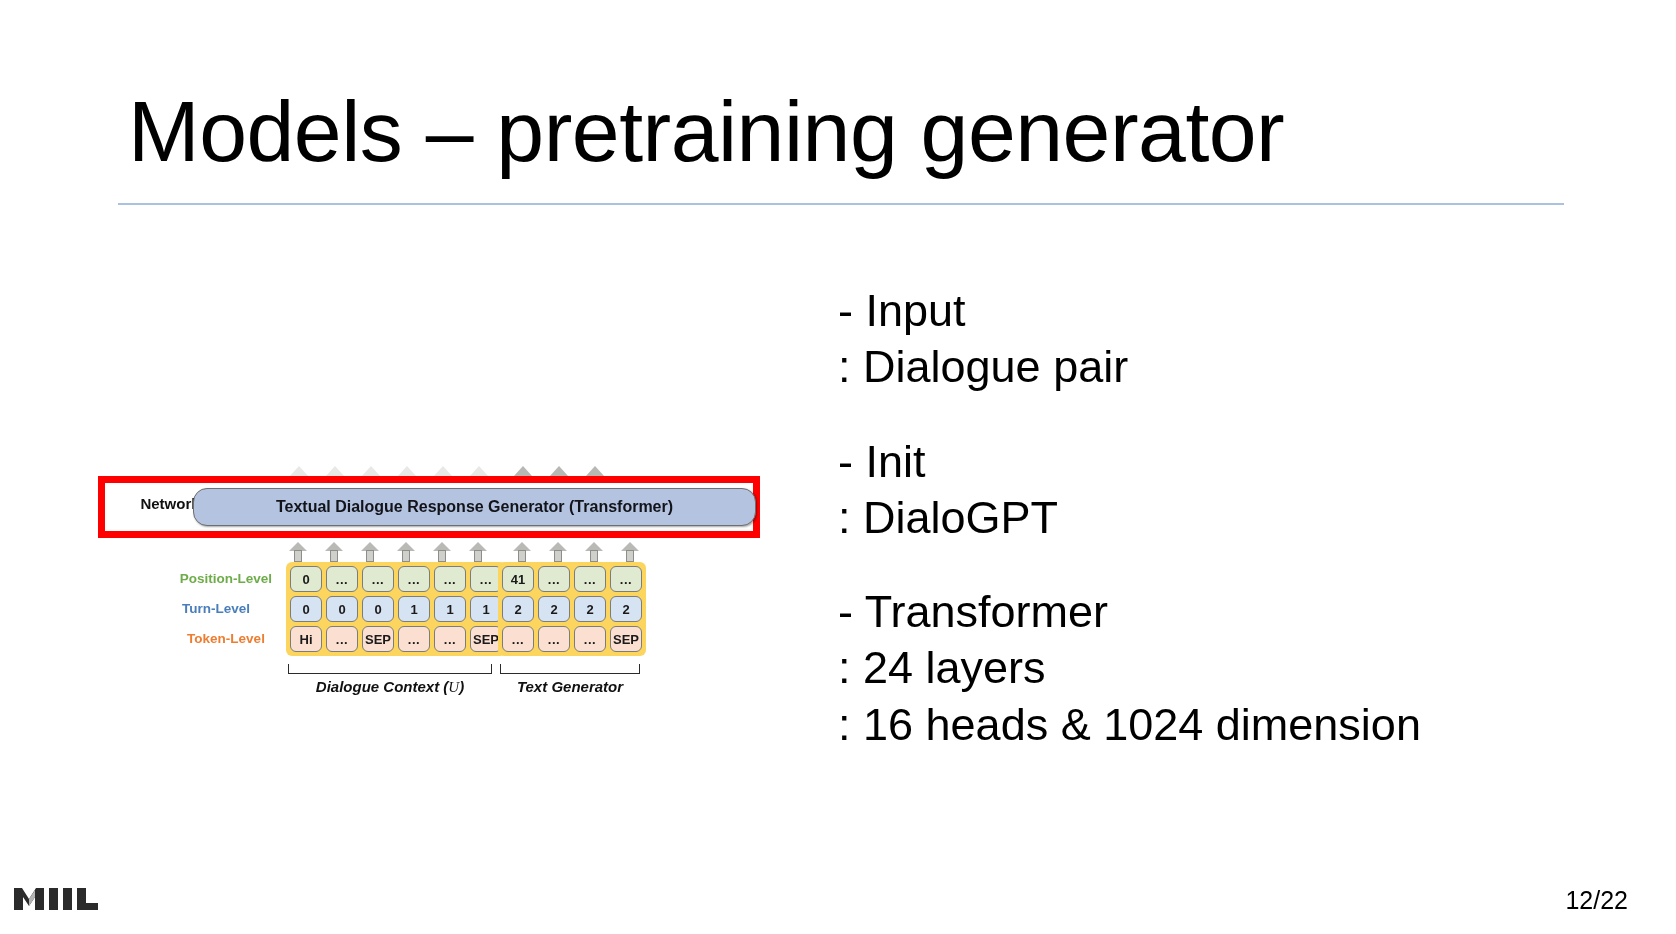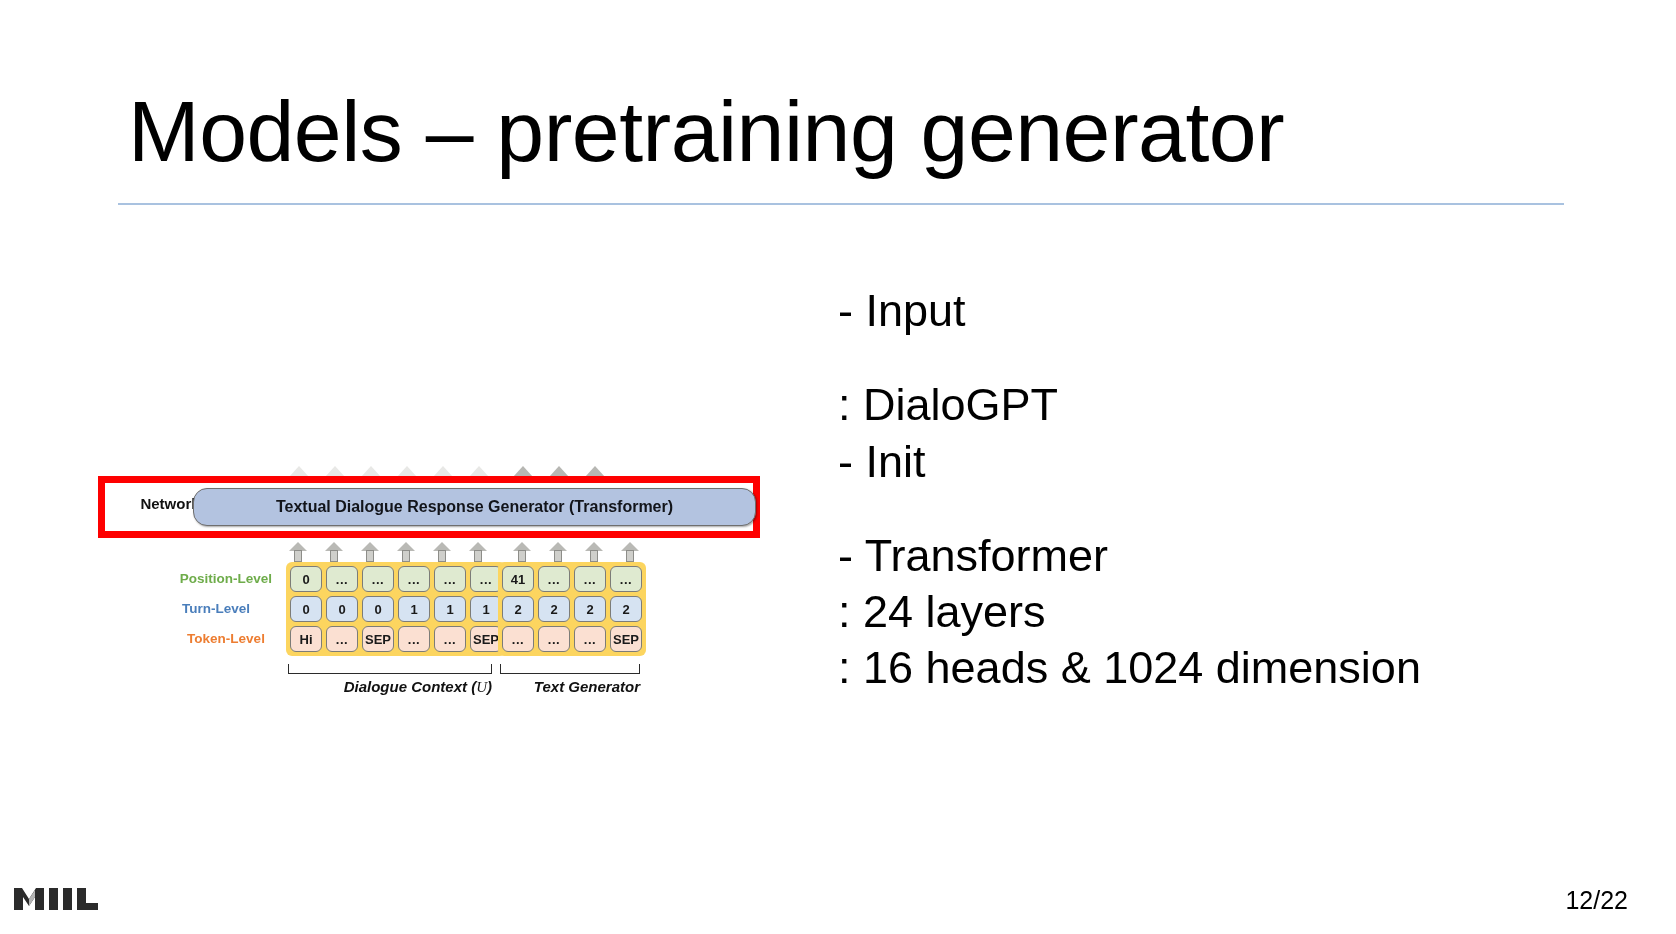--- a/index.html
+++ b/index.html
@@ -220,21 +220,21 @@
     height: 10px;
     border: 1.6px solid #2b2b2b;
     border-top: none;
     box-sizing: border-box;
   }
   #brace-ctx { left: 192px; width: 204px; }
   #brace-res { left: 404px; width: 140px; }
   .caption {
     position: absolute;
     top: 216px;
-    text-align: right;
+    text-align: center;
     font-size: 15px;
     font-weight: bold;
     font-style: italic;
     color: #111111;
     white-space: nowrap;
   }
   #cap-ctx { left: 192px; width: 204px; }
   #cap-res { left: 404px; width: 140px; }
   .caption .mathvar {
     font-family: "Liberation Serif", serif;
@@ -262,24 +262,25 @@
 <body>
 
 <div id="slide">
 
   <div id="title">Models – pretraining generator</div>
   <div id="title-rule"></div>
 
   <div id="bullets">
     <div class="blk">
       <span class="ln">-  Input</span>
+      <span class="ln">: Dialogue pair</span>
     </div>
     <div class="blk">
+      <span class="ln">-  Init</span>
       <span class="ln">: DialoGPT</span>
-      <span class="ln">-  Init</span>
     </div>
     <div class="blk">
       <span class="ln">-  Transformer</span>
       <span class="ln">: 24 layers</span>
       <span class="ln">: 16 heads &amp; 1024 dimension</span>
     </div>
   </div>
 
   <div id="figure">
 

